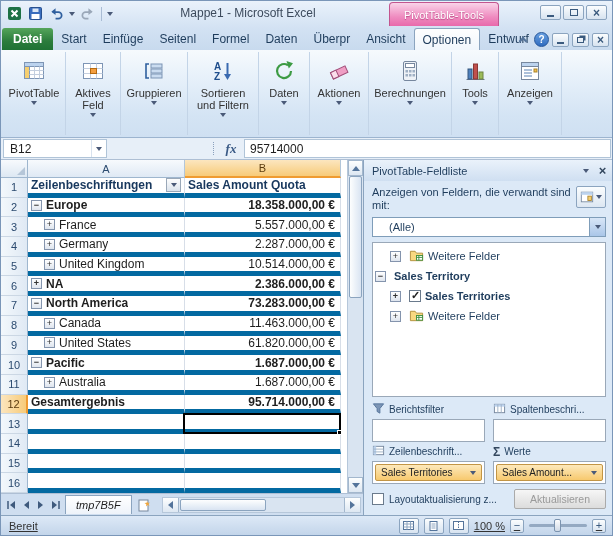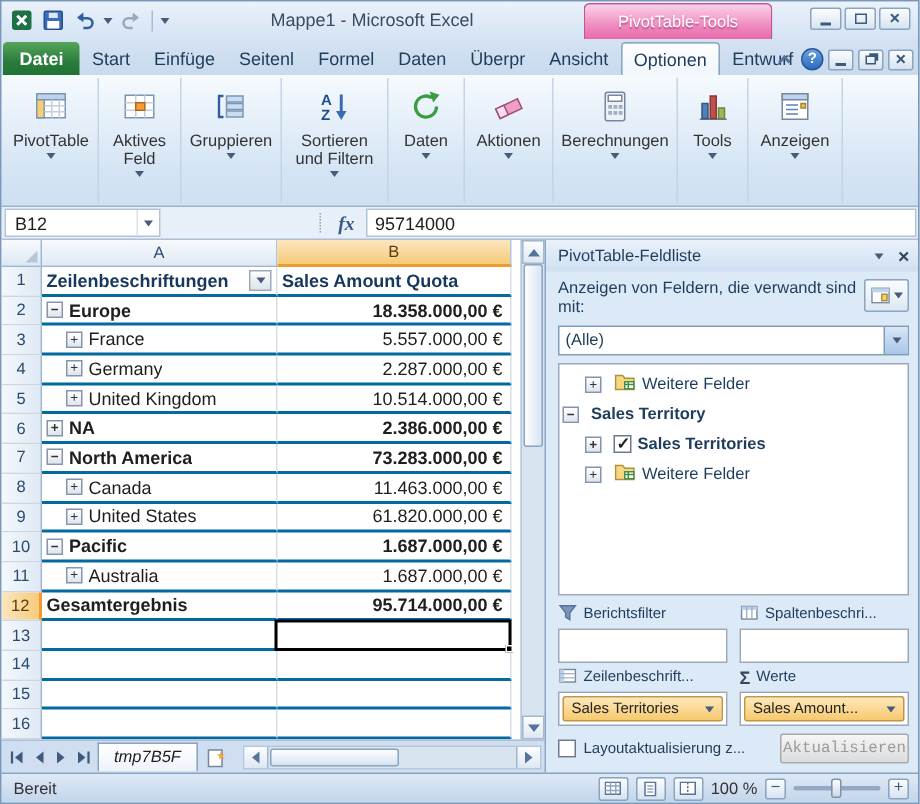--- a/index.html
+++ b/index.html
@@ -9,21 +9,21 @@
        font-size:12px;color:#1e1e1e;border:1px solid #7a96b8;}
 
   
   .chrome{position:absolute;top:0;left:0;right:0;height:49px;
           background:linear-gradient(#eaf2fb,#d3e2f3 55%,#c8daee);}
   .qat{position:absolute;top:4px;left:5px;display:flex;align-items:center;gap:4px;}
   .qat .qbtn{display:flex;align-items:center;justify-content:center;width:17px;height:17px;border-radius:2px;}
   .qat-sep{width:1px;height:14px;background:#a9bcd4;margin:0 1px;}
   .tri-down{width:0;height:0;border-left:3px solid transparent;border-right:3px solid transparent;border-top:4px solid #4a5a78;display:inline-block;}
   .win-title{position:absolute;top:5px;left:140px;width:214px;text-align:center;font-size:12px;color:#3c4a5c;white-space:nowrap;}
-  .ctx-badge{position:absolute;top:1px;left:388px;width:126px;height:24px;border:1px solid #c2558f;border-bottom:none;
+  .ctx-badge{position:absolute;top:1px;left:388px;width:110px;height:24px;border:1px solid #c2558f;border-bottom:none;
              border-radius:4px 4px 0 0;background:linear-gradient(#f9d3e8,#ef8cc0 60%,#e86aab);
              color:#fff;font-size:11px;display:flex;align-items:center;justify-content:center;
              text-shadow:0 1px 1px rgba(140,30,90,.55);}
   .winctrls{position:absolute;top:4px;right:5px;display:flex;gap:2px;}
   .wbtn{width:21px;height:15px;border:1px solid #8ba4bf;border-radius:2px;background:linear-gradient(#fbfdfe,#d7e3f0);
         display:flex;align-items:center;justify-content:center;color:#3a5a7e;font-size:10px;line-height:1;}
   .glyph-min{width:7px;height:2px;background:#3a5a7e;margin-top:6px;}
   .glyph-max{width:8px;height:7px;border:1.5px solid #3a5a7e;}
   .glyph-close::before{content:"\00D7";font-weight:bold;font-size:12px;}
 
@@ -75,21 +75,21 @@
   .colhead{display:flex;align-items:center;justify-content:center;font-size:11px;color:#2b4a6f;
            background:linear-gradient(#f7fafd,#dfe9f4);border-right:1px solid #b2c6da;border-bottom:1px solid #9eb6ce;}
   .colhead.ca{width:157px}
   .colhead.cb2{width:156px}
   .colhead.selhead{background:linear-gradient(#fce6bf,#f7cb79);border-bottom:2px solid #ef9b31;color:#5b3c10;}
   .rows{position:relative;}
   .row{display:flex;height:19.69px;}
   .rownum{width:27px;background:linear-gradient(to right,#f3f8fc,#dfe9f4);border-right:1px solid #9eb6ce;
           border-bottom:1px solid #cbd7e4;display:flex;align-items:center;justify-content:center;font-size:11px;color:#2b4a6f;flex:none;}
   .rownum.selhead{background:linear-gradient(to right,#fce6bf,#f7cb79);border-right:2px solid #ef9b31;color:#5b3c10;}
-  .cell{border-right:1px solid #d7dee8;border-bottom:2px solid #0369a1;display:flex;align-items:center;
+  .cell{border-right:1px solid #d7dee8;border-bottom:5px solid #0369a1;display:flex;align-items:center;
         font-size:12px;padding:0 3px;overflow:hidden;white-space:nowrap;flex:none;}
   .cell.a{width:157px;}
   .cell.b{width:156px;justify-content:flex-end;padding-right:5px;}
   .cell .txt{overflow:hidden;text-overflow:ellipsis;white-space:nowrap;}
   .row.hr .cell{font-weight:bold;color:#17375d;}
   .row.hr .cell.b{justify-content:flex-start;}
   .row.g .cell{font-weight:bold;}
   .cell.a.child{padding-left:16px;}
   .expbox{width:11px;height:11px;border:1px solid #8494ad;background:linear-gradient(#ffffff,#dfe5ee);
           display:inline-flex;align-items:center;justify-content:center;font-size:9px;line-height:1;
@@ -122,21 +122,21 @@
   .hscroll{flex:1;display:flex;align-items:center;height:16px;margin:0 2px 0 8px;background:#d9e4f1;border:1px solid #b6c7da;}
   .hbtn{width:16px;height:14px;background:linear-gradient(#fdfefe,#dde7f2);border-right:1px solid #a3b7cd;
         display:flex;align-items:center;justify-content:center;flex:none;}
   .hbtn.r{border-right:none;border-left:1px solid #a3b7cd;}
   .hthumb{width:86px;height:12px;margin:0 1px;background:linear-gradient(#fdfefe,#d9e4f2);border:1px solid #8ba4bf;border-radius:2px;flex:none;}
   .htrack{flex:1;}
 
   
   .statusbar{position:absolute;left:0;top:514px;width:613px;height:20px;
              background:linear-gradient(#dde9f7,#c3d5ea);border-top:1px solid #8ba4bf;
-             display:flex;align-items:center;padding:0 8px;font-size:11px;color:#333;}
+             display:flex;align-items:center;padding:0 8px;font-size:11px;color:#333;text-decoration:underline;}
   .sb-right{margin-left:auto;display:flex;align-items:center;gap:5px;}
   .viewbtn{width:20px;height:16px;border:1px solid #8ba4bf;border-radius:2px;background:linear-gradient(#fbfdfe,#d7e3f0);
            display:flex;align-items:center;justify-content:center;}
   .zoombtn{width:14px;height:14px;border:1px solid #8ba4bf;border-radius:2px;background:linear-gradient(#fbfdfe,#d7e3f0);
            display:flex;align-items:center;justify-content:center;font-size:11px;color:#3a5a7e;line-height:1;}
   .zb-minus::before{content:"\2212";}
   .zb-plus::before{content:"+";}
   .ztrack{width:58px;height:3px;background:#94a9c2;border-radius:2px;position:relative;}
   .zhandle{position:absolute;left:25px;top:-5px;width:7px;height:13px;background:linear-gradient(#fdfdfd,#cfd9e6);
            border:1px solid #7b93af;border-radius:2px;}
@@ -147,42 +147,42 @@
   .pane-title{height:21px;flex:none;display:flex;align-items:center;padding:0 3px 0 8px;
               background:linear-gradient(#eaf2fb,#cfdff1);}
   .pane-title .pt-text{flex:1;}
   .pane-btn{width:17px;height:15px;display:flex;align-items:center;justify-content:center;border-radius:2px;}
   .x-icon::before{content:"\00D7";font-weight:bold;color:#33475e;font-size:13px;}
   .pane-body{flex:1;display:flex;flex-direction:column;padding:5px 8px 6px;gap:5px;overflow:hidden;}
   .showfields{display:flex;gap:4px;align-items:flex-start;}
   .sf-label{flex:1;line-height:13px;}
   .sf-btn{width:30px;height:22px;border:1px solid #8ba4bf;border-radius:2px;background:linear-gradient(#fbfdfe,#dde7f2);
           display:flex;align-items:center;justify-content:center;gap:2px;flex:none;}
-  .combo{height:20px;background:#fff;border:1px solid #7f9db9;display:flex;align-items:center;padding-left:4px;position:relative;}
+  .combo{height:20px;background:#fff;border:1px solid #7f9db9;display:flex;align-items:center;padding-left:16px;position:relative;}
   .combo .combo-arrow{position:absolute;right:0;top:0;bottom:0;width:16px;background:linear-gradient(#d8e6f7,#aac6e8);
          border-left:1px solid #7f9db9;display:flex;align-items:center;justify-content:center;}
   .tree{flex:1;background:#fff;border:1px solid #9aa8b8;padding:3px 2px;overflow:hidden;}
   .titem{height:20px;display:flex;align-items:center;gap:4px;white-space:nowrap;}
   .titem.ind{padding-left:15px;}
   .titem.bold{font-weight:bold;}
   .cbox{width:12px;height:12px;background:#fff;border:1px solid #6a7a8c;position:relative;flex:none;}
   .cbox.checked::before{content:"\2713";position:absolute;left:1px;top:-2px;font-size:11px;font-weight:bold;color:#222;}
   .drag-label{font-size:10px;margin-top:2px;white-space:nowrap;overflow:hidden;}
   .areas{display:grid;grid-template-columns:1fr 1fr;column-gap:8px;row-gap:2px;}
   .area-label{display:flex;align-items:center;gap:4px;font-size:10px;height:15px;white-space:nowrap;overflow:hidden;}
   .sigma-icon{font-weight:bold;font-size:12px;color:#33475e;}
   .sigma-icon::before{content:"\03A3";}
   .area-box{height:23px;background:#fff;border:1px solid #9aa8b8;padding:2px;}
   .fieldbtn{height:100%;background:linear-gradient(#fde9bc,#f7c96e);border:1px solid #c29545;border-radius:2px;
             display:flex;align-items:center;padding:0 5px;font-size:10px;color:#222;gap:3px;}
   .fieldbtn .fb-text{flex:1;overflow:hidden;text-overflow:ellipsis;white-space:nowrap;}
   .pane-bottom{margin-top:auto;display:flex;align-items:center;gap:5px;}
   .defer-label{flex:1;font-size:10px;white-space:nowrap;overflow:hidden;text-overflow:ellipsis;}
-  .update-btn{height:20px;padding:0 1px;background:linear-gradient(#f6f6f6,#dcdcdc);border:1px solid #aaa;
-              border-radius:2px;color:#9a9a9a;font-size:10.5px;font-family:Liberation Mono, monospace;}
+  .update-btn{height:20px;padding:0 15px;background:linear-gradient(#f6f6f6,#dcdcdc);border:1px solid #aaa;
+              border-radius:2px;color:#9a9a9a;font-size:10.5px;font-family:Liberation Sans, sans-serif;}
 </style>
 </head>
 <body>
 
 <div id="app">
 
   <div class="chrome">
     <div class="qat">
       <span class="qbtn">
         <svg width="15" height="15" viewBox="0 0 15 15">

